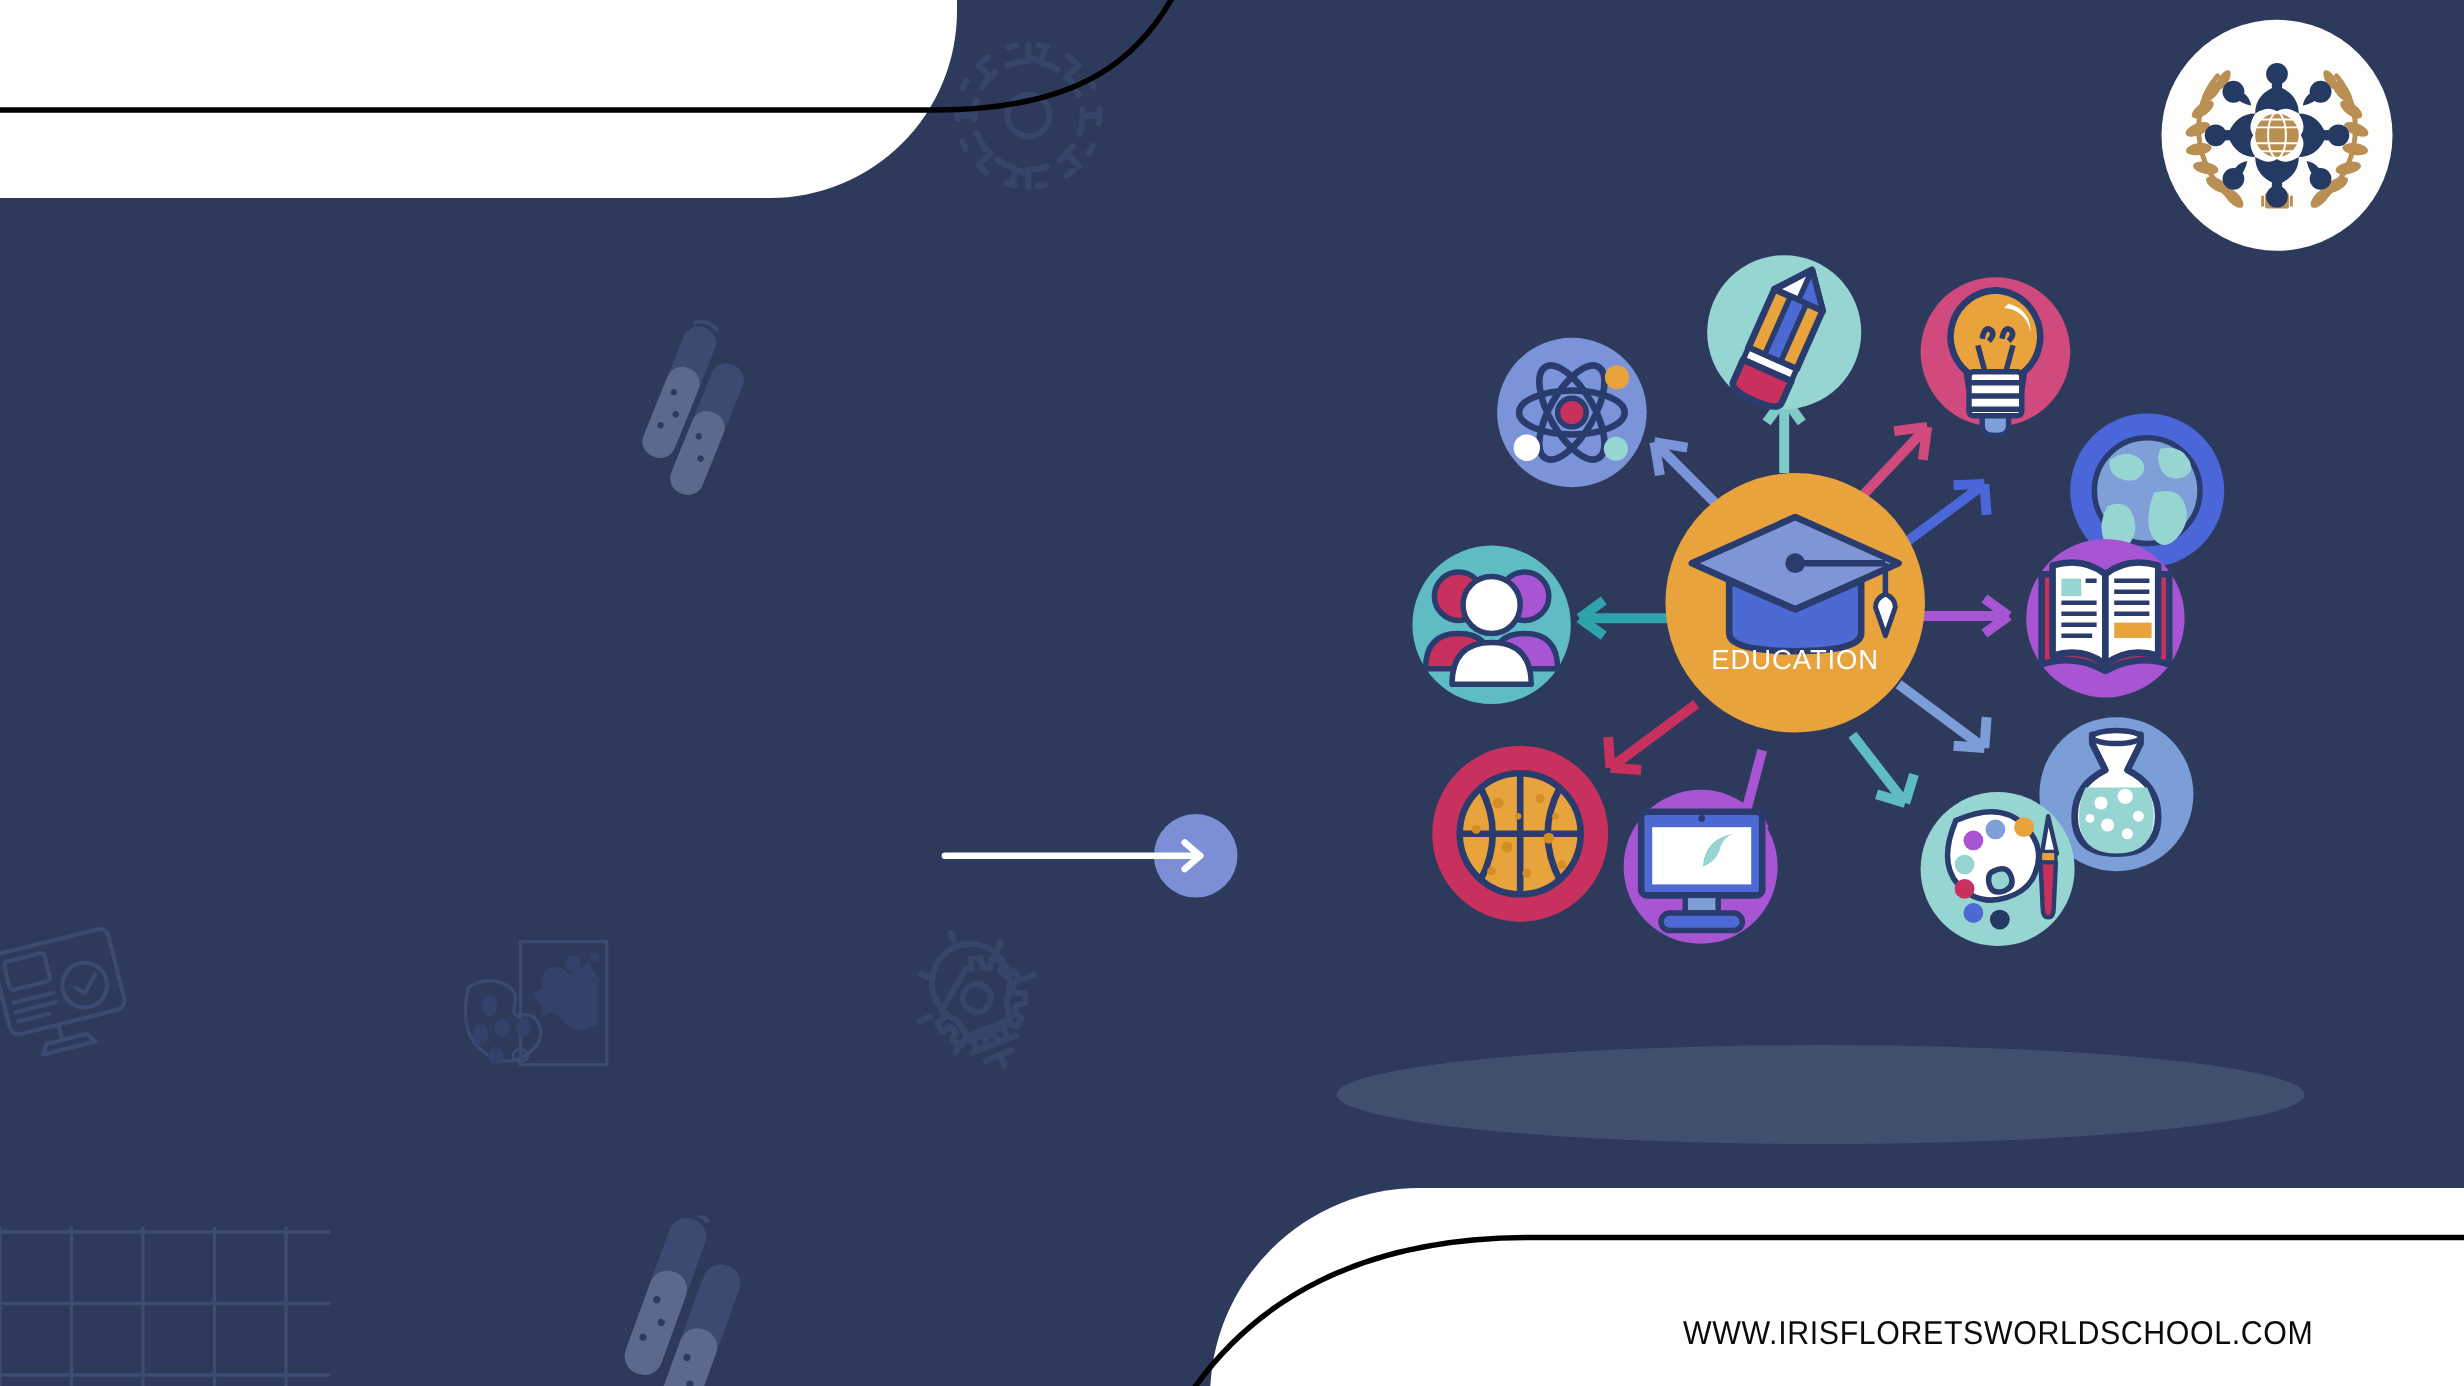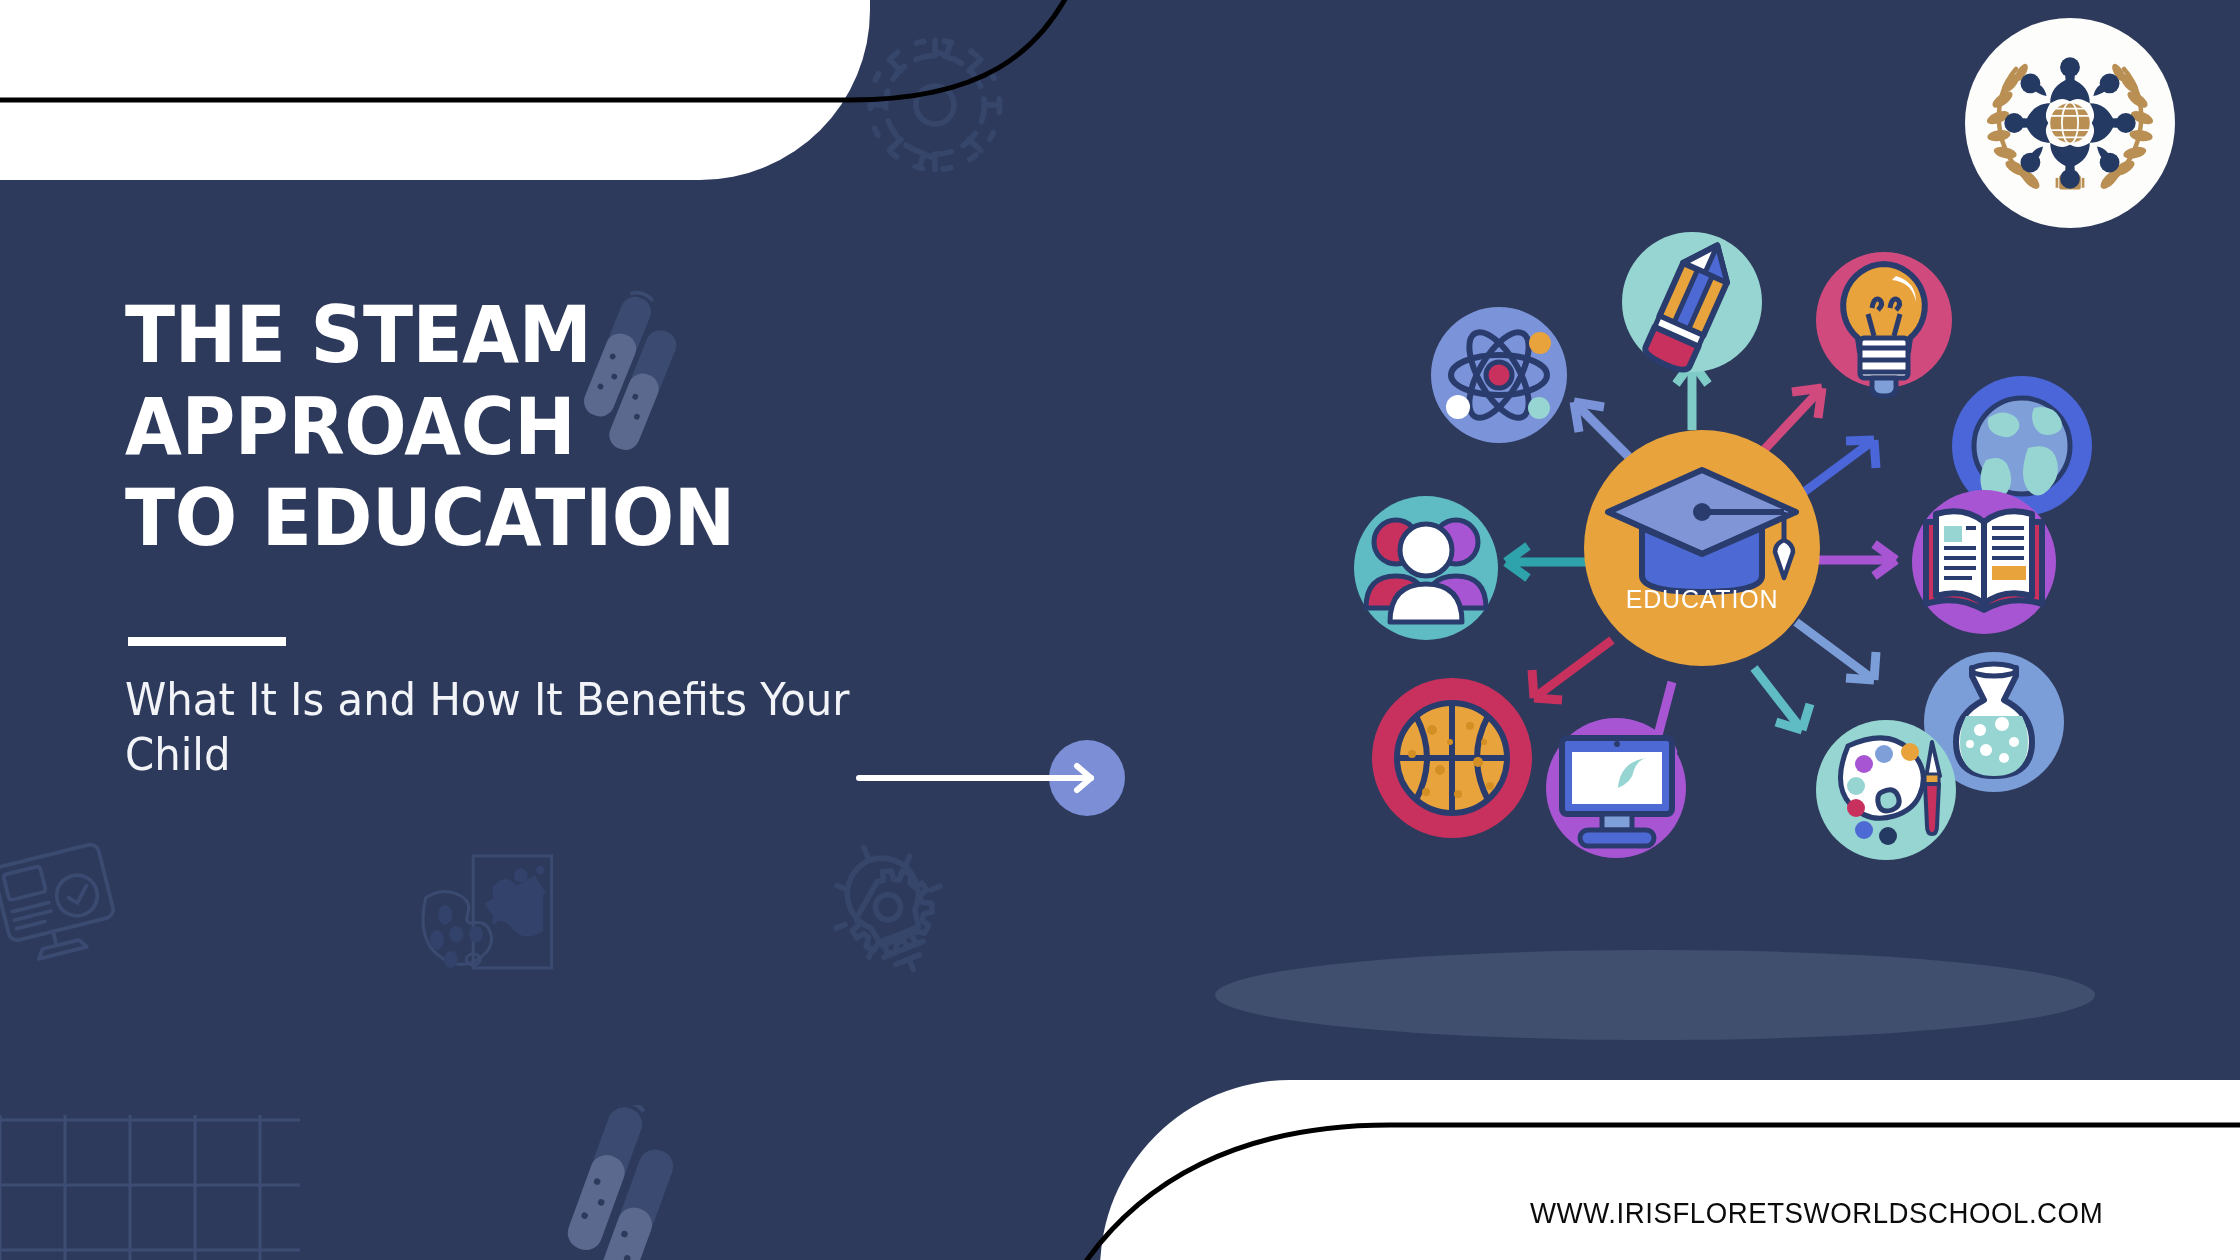--- a/index.html
+++ b/index.html
@@ -87,21 +87,21 @@
     font-family:"Liberation Sans", sans-serif;
     font-size:30px;
     letter-spacing:0.6px;
     color:#0b0b0b;
     transform:scaleX(0.92);
     transform-origin:left center;
     white-space:nowrap;
   }
 
   
-  .diagram { position:absolute; left:1244px; top:130px; width:900px; height:830px;text-align:center; }
+  .diagram { position:absolute; left:1174px; top:130px; width:900px; height:830px;text-align:center; }
   .diagram svg { display:block; }
 
   .shadow-ellipse {
     position:absolute; left:1215px; top:950px;
     width:880px; height:90px; border-radius:50%;
     background:#414f6e;
   }
 </style>
 </head>
 <body>
@@ -276,28 +276,20 @@
 
       <circle cx="100" cy="100" r="23" fill="#b98f53"></circle>
       <g stroke="#fdfdfb" stroke-width="2" fill="none">
         <circle cx="100" cy="100" r="23"></circle>
         <ellipse cx="100" cy="100" rx="9" ry="23"></ellipse>
         <path d="M77 92h46M77 108h46M79 84h42M79 116h42"></path>
       </g>
     </svg>
   </div>
 
-  <div class="left-col">
-    <h1 class="headline">
-      <span>THE STEAM APPROACH</span><br>
-      <span>TO EDUCATION</span>
-    </h1>
-    <div class="rule"></div>
-    <p class="subhead">What It Is and How It Benefits Your Child</p>
-  </div>
 
   <div class="cta">
     <div class="cta-circle"></div>
     <svg class="cta-line" viewBox="0 0 270 76" fill="none">
       <path d="M4 38 H236" stroke="#ffffff" stroke-width="6" stroke-linecap="round"></path>
       <path d="M222 26 l14 12 l-14 12" stroke="#ffffff" stroke-width="6" stroke-linecap="round" stroke-linejoin="round" fill="none"></path>
     </svg>
   </div>
 
   <div class="shadow-ellipse"></div>

